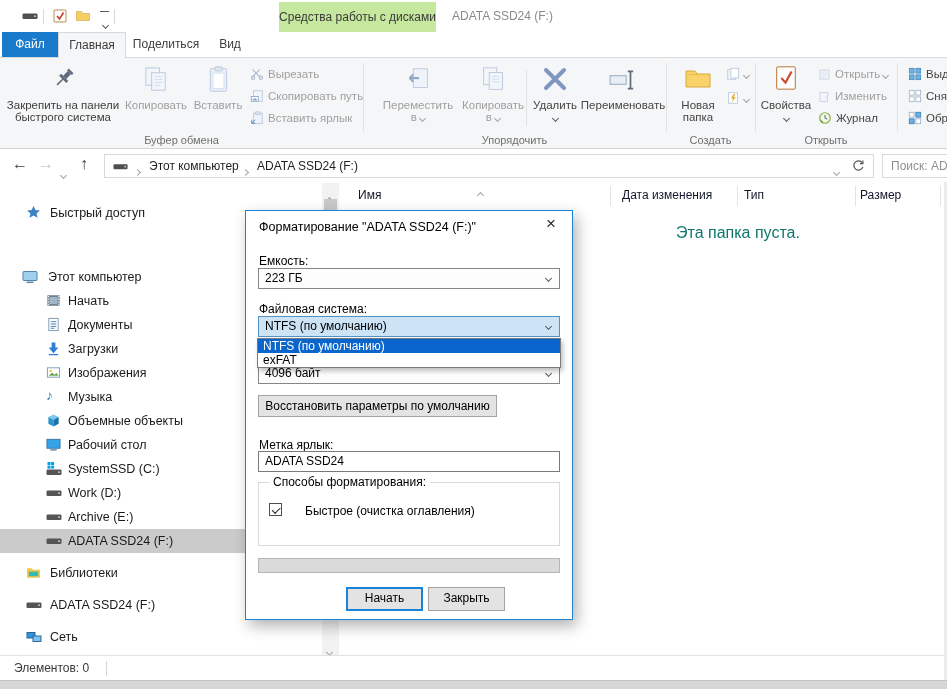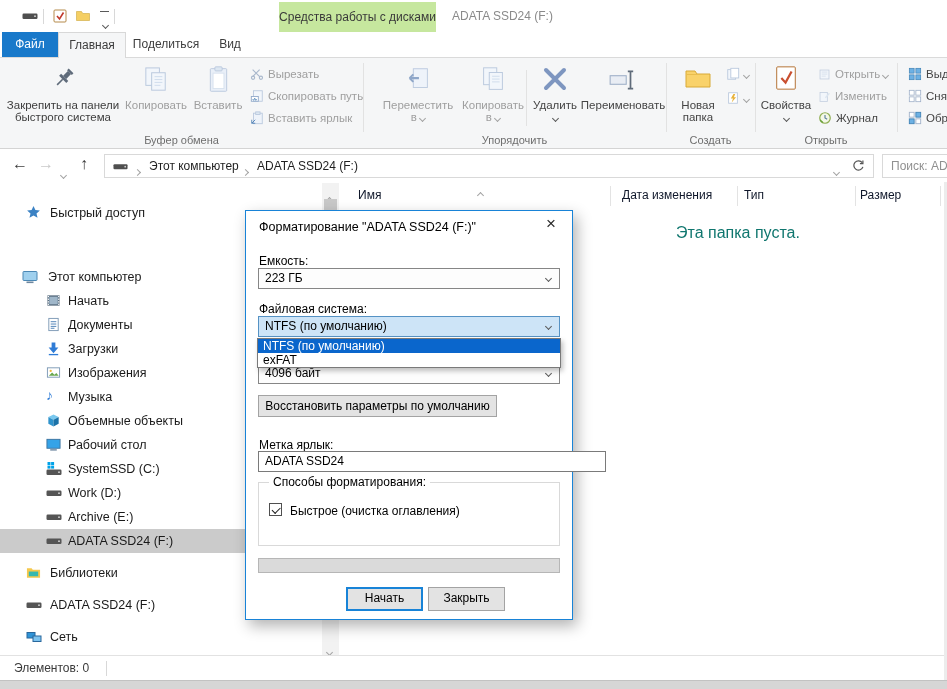--- a/index.html
+++ b/index.html
@@ -563,26 +563,26 @@
     </div>
 
     <div class="combo" style="left:12px; top:152px; width:302px">
       <span>4096 байт</span>
       <span class="chev d"></span>
     </div>
 
     <div class="wbtn" style="left:12px; top:184px; width:239px; height:22px; line-height:20px">Восстановить параметры по умолчанию</div>
 
     <div class="dlg-label" style="left:13px; top:227px">Метка ярлык:</div>
-    <div class="tinput" style="left:12px; top:240px; width:348px">ADATA SSD24</div>
+    <div class="tinput" style="left:12px; top:240px; width:302px">ADATA SSD24</div>
 
     <div class="gbox">
       <span class="gbox-legend">Способы форматирования:</span>
       <span class="cbx"></span>
-      <span class="abs" style="left:31px; top:21px">Быстрое (очистка оглавления)</span>
+      <span class="abs" style="left:46px; top:21px">Быстрое (очистка оглавления)</span>
     </div>
 
     <div class="progress"></div>
 
     <div class="wbtn" style="left:100px; top:376px; width:77px; height:24px; line-height:19px; border:2px solid #1883d7">Начать</div>
     <div class="wbtn" style="left:182px; top:376px; width:77px; height:24px; line-height:21px">Закрыть</div>
   </div>
 
   <div class="statusbar">
     <span class="abs" style="left:14px; top:5px">Элементов: 0</span>

